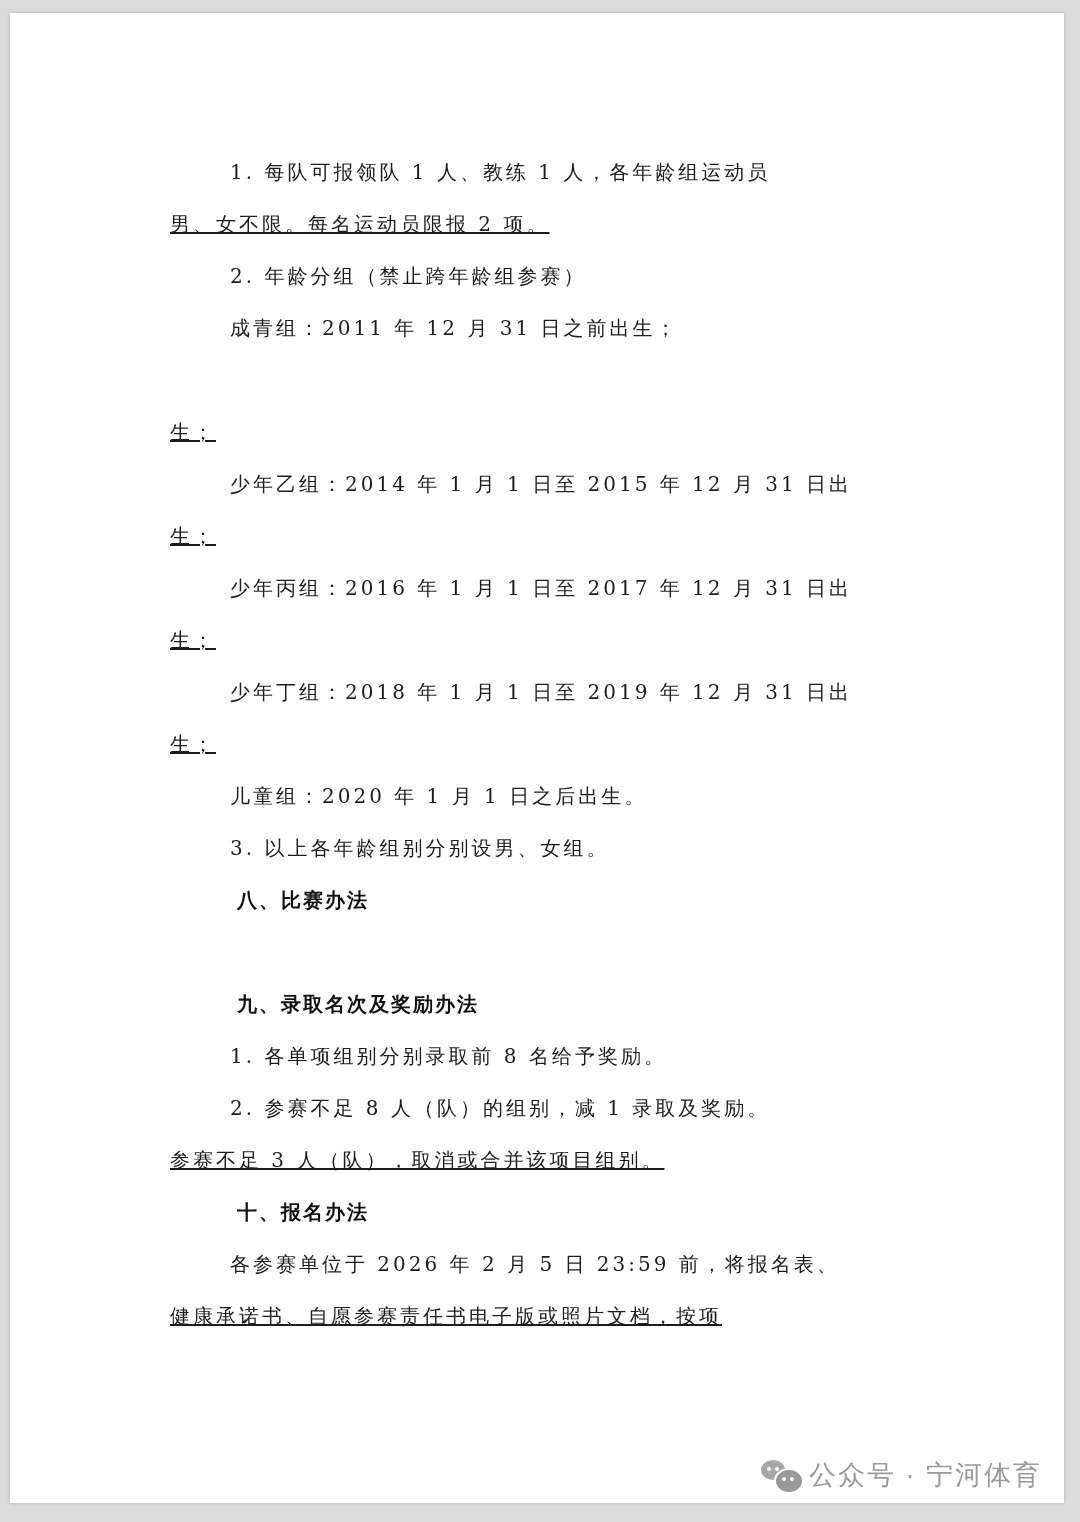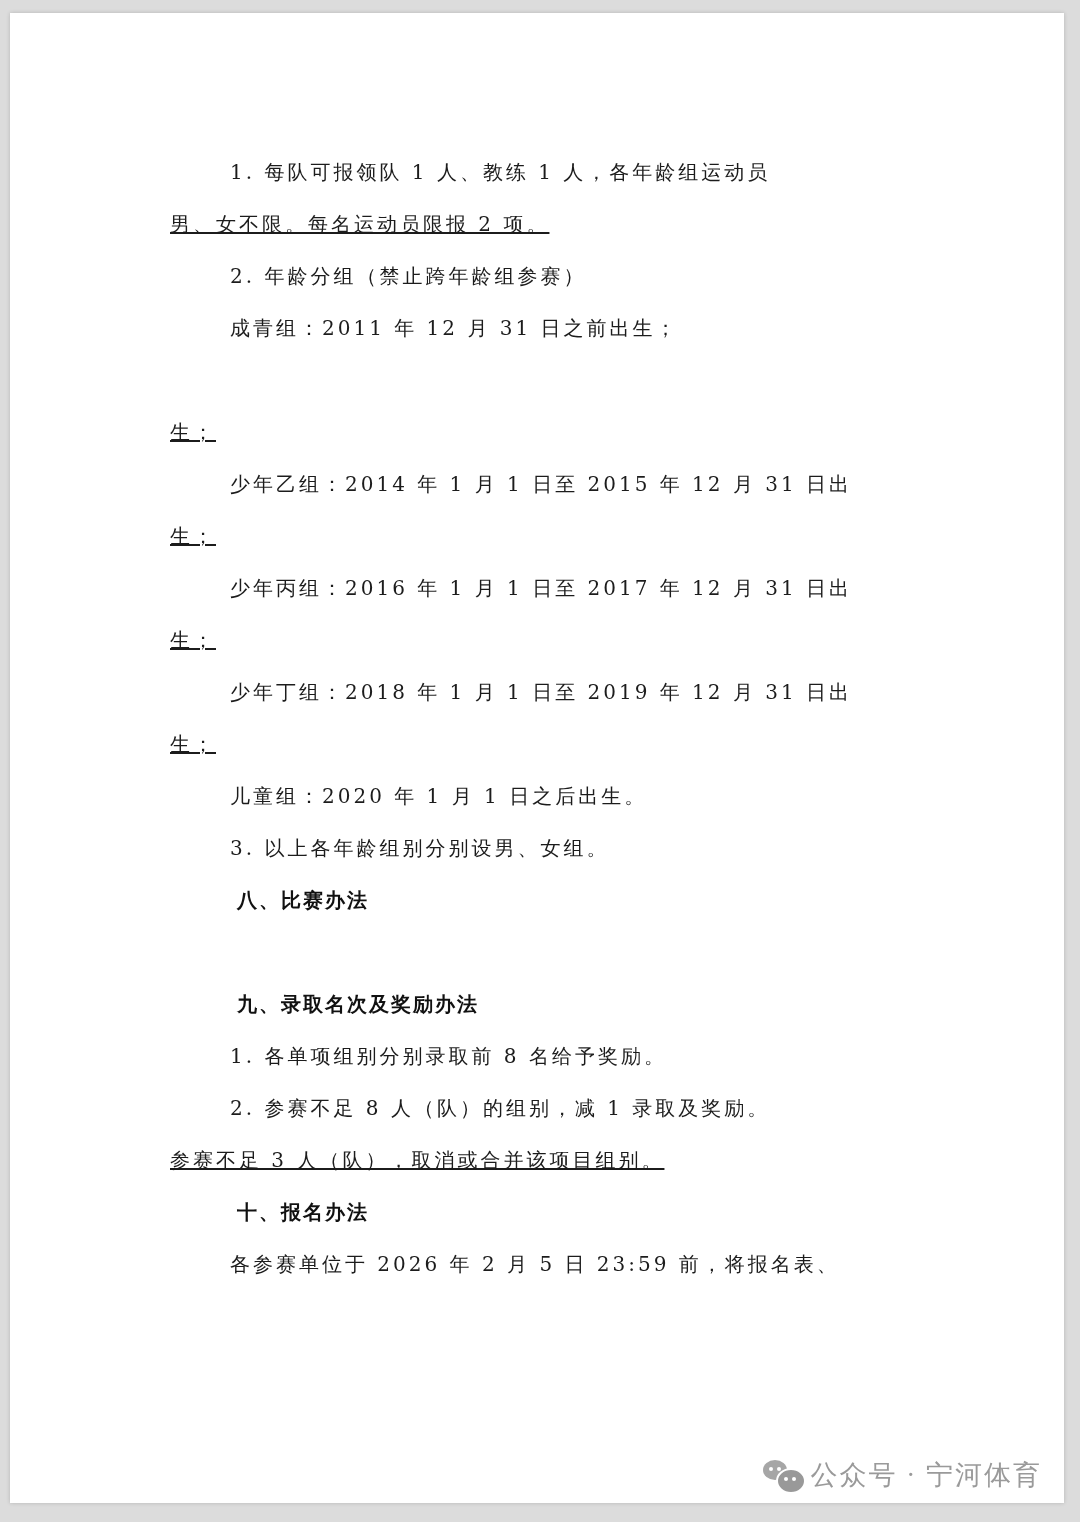--- a/index.html
+++ b/index.html
@@ -28,21 +28,21 @@
   .heading {
     font-family: "DejaVu Sans", "Liberation Sans", sans-serif;
     font-weight: bold;
     letter-spacing: 2px;
     color: #111;
     margin-left: 7px;
   }
   .watermark {
     position: absolute; right: 22px; bottom: 10px;
     display: flex; align-items: center; gap: 8px;
-    font-family: Liberation Serif, serif;
+    font-family: Liberation Sans, sans-serif;
     font-size: 27px; color: #9a9a9a;
     letter-spacing: 2px;
   }
   .wechat-icon { width: 40px; height: 34px; position: relative; }
   .bubble { position: absolute; background: #a6a6a6; border-radius: 50%; }
   .bubble.b1 { left: 0; top: 2px; width: 24px; height: 20px; }
   .bubble.b2 { left: 13px; top: 10px; width: 26px; height: 22px; background: #999; border: 2px solid #fff; }
   .dot { position: absolute; width: 4px; height: 4px; background: #fff; border-radius: 50%; }
 </style>
 </head>
@@ -65,20 +65,21 @@
 
   <div class="line indent heading" style="top:870px">八、比赛办法</div>
 
   <div class="line indent heading" style="top:974px">九、录取名次及奖励办法</div>
   <div class="line indent" style="top:1026px">1. 各单项组别分别录取前 8 名给予奖励。</div>
   <div class="line indent" style="top:1078px">2. 参赛不足 8 人（队）的组别，减 1 录取及奖励。</div>
   <div class="line flush" style="top:1130px">参赛不足 3 人（队），取消或合并该项目组别。</div>
 
   <div class="line indent heading" style="top:1182px">十、报名办法</div>
   <div class="line indent" style="top:1234px">各参赛单位于 2026 年 2 月 5 日 23:59 前，将报名表、</div>
+  <div class="line flush" style="top:1286px">健康承诺书、自愿参赛责任书电子版或照片文档，按项</div>
 
   <div class="watermark">
     <span class="wechat-icon">
       <span class="bubble b1"></span>
       <span class="bubble b2"></span>
       <span class="dot" style="left:6px;top:9px"></span>
       <span class="dot" style="left:14px;top:9px"></span>
       <span class="dot" style="left:21px;top:19px"></span>
       <span class="dot" style="left:29px;top:19px"></span>
     </span>

